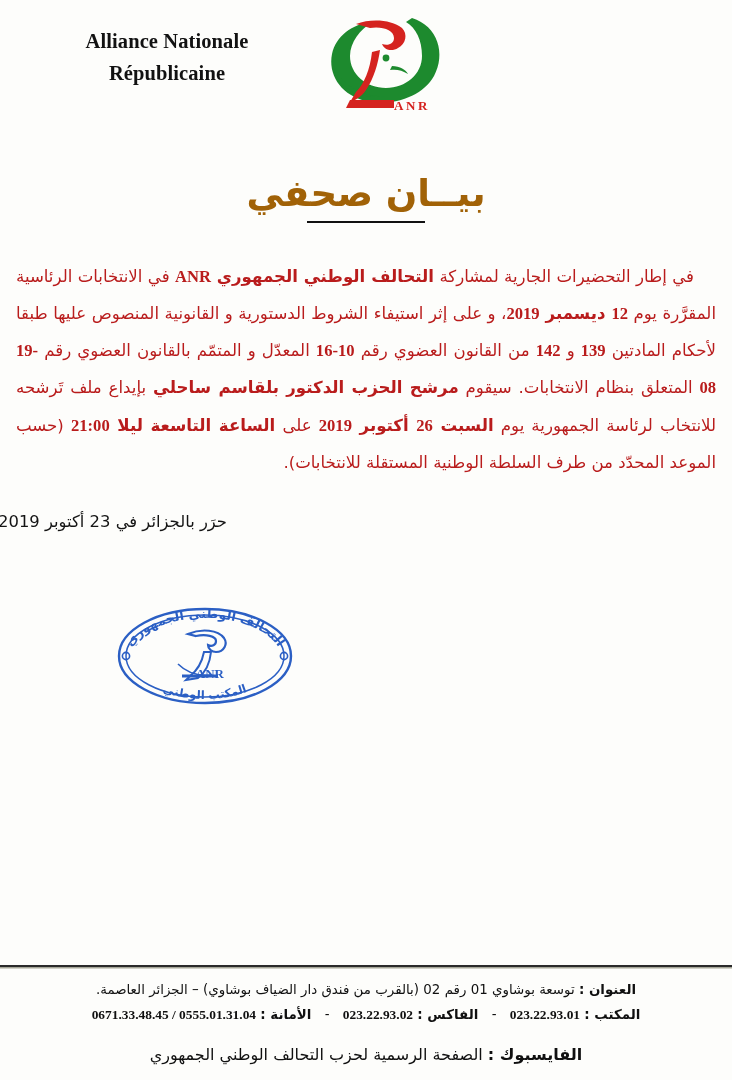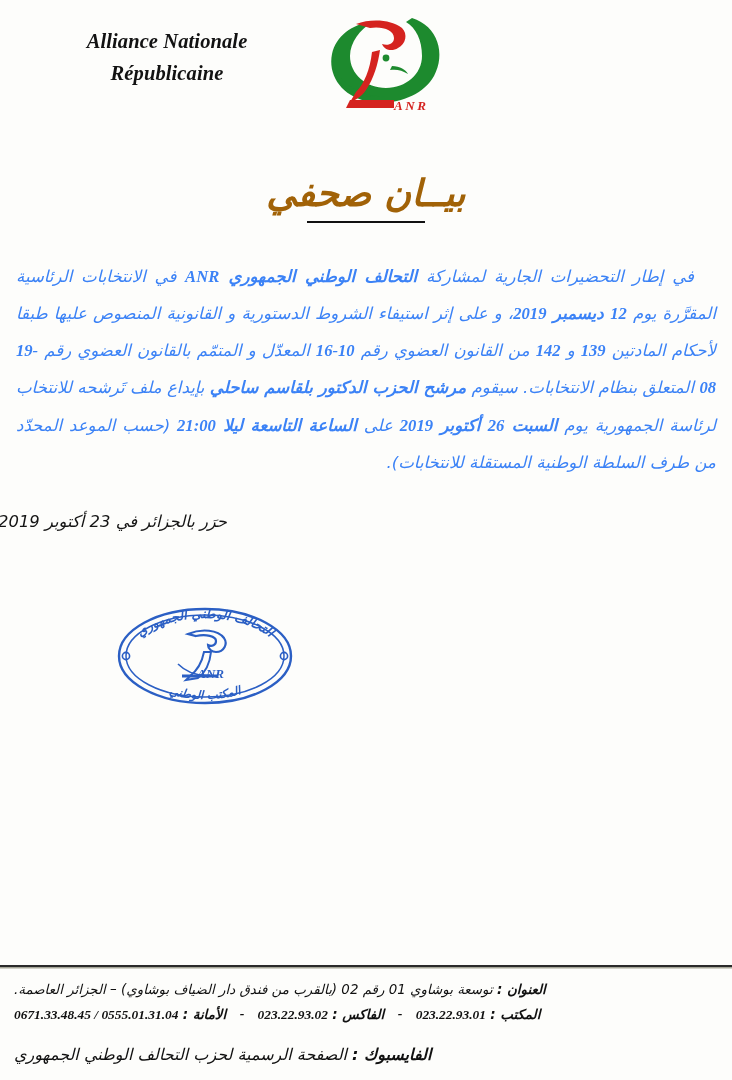--- a/index.html
+++ b/index.html
@@ -9,21 +9,20 @@
   }
   .page {
     position: relative;
     width: 732px;
     height: 1080px;
     background: #fdfdfb;
     overflow: hidden;
     font-family: "Liberation Serif", "DejaVu Serif", serif;
     color: #151515;
     box-sizing: border-box;
-    font-style: italic;
   }
 
   
   .letterhead {
     position: absolute;
     top: 8px;
     left: 0;
     right: 0;
     height: 112px;
     display: flex;
@@ -106,21 +105,21 @@
     left: 16px;
     right: 16px;
   }
   .body-par {
     direction: rtl;
     text-align: justify;
     text-align-last: right;
     font-family: "DejaVu Sans", "Liberation Sans", sans-serif;
     font-size: 16.6px;
     line-height: 2.24;
-    color: #3b82f6;
+    color: #b91c1c;
     margin: 0;
     text-indent: 22px;
   }
   .body-par b { font-weight: bold; }
   .ltr-num {
     unicode-bidi: isolate;
     direction: ltr;
     font-family: "Liberation Serif", "DejaVu Serif", serif;
     font-weight: bold;
   }
@@ -155,21 +154,21 @@
     padding: 0 0 10px 0;
   }
   .footer-rule {
     width: 100%;
     height: 4px;
     background: linear-gradient(to bottom, #2a2a2a 0%, #2a2a2a 55%, #9a9a8c 56%, #e8e8e0 100%);
     margin-bottom: 9px;
   }
   .footer-inner {
     direction: rtl;
-    text-align: left;
+    text-align: center;
     font-family: "DejaVu Sans", "Liberation Sans", sans-serif;
     font-size: 13.4px;
     line-height: 1.85;
     color: #101010;
     padding: 0 14px;
   }
   .footer-line b { font-weight: bold; }
   .footer-sep { padding: 0 9px; }
   .footer-fb { margin-top: 13px; font-size: 16px; }
   .f-num {

